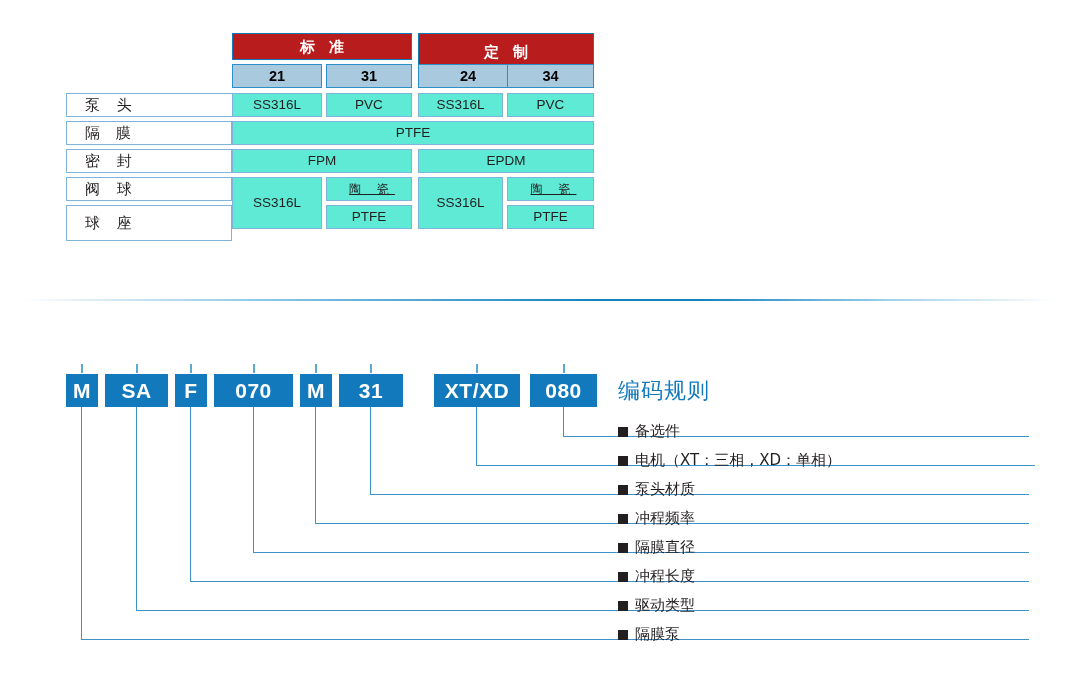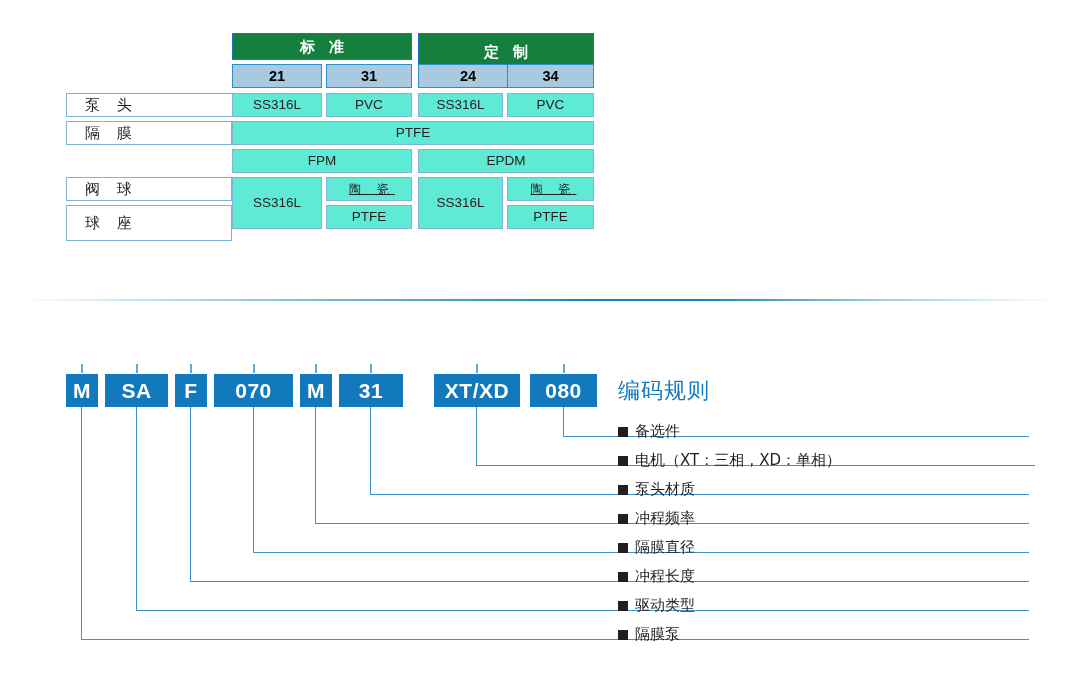--- a/index.html
+++ b/index.html
@@ -33,21 +33,21 @@
     box-sizing: border-box;
     display: flex;
     align-items: center;
     justify-content: center;
     font-size: 13.5px;
     line-height: 1;
     white-space: nowrap;
   }
   
   .cell.group-head {
-    background: #15803d;
+    background: #b91c1c;
     border: 1px solid #1279bd;
     color: #ffffff;
     font-weight: bold;
     font-size: 15px;
     letter-spacing: 5px;
     text-indent: 5px;
   }
   
   .cell.code-head {
     background: #a9c9de;
@@ -187,23 +187,24 @@
     <div class="cell code-head" style="left:260px; top:31px; width:86px; height:24px;">31</div>
     <div class="cell code-head" style="left:352px; top:31px; width:100px; height:24px;">24</div>
     <div class="cell code-head" style="left:441px; top:31px; width:87px; height:24px;">34</div>
 
     <div class="cell row-label" style="left:0; top:60px; width:190px; height:24px;">泵 头</div>
     <div class="cell data" style="left:166px; top:60px; width:90px; height:24px;">SS316L</div>
     <div class="cell data" style="left:260px; top:60px; width:86px; height:24px;">PVC</div>
     <div class="cell data" style="left:352px; top:60px; width:85px; height:24px;">SS316L</div>
     <div class="cell data" style="left:441px; top:60px; width:87px; height:24px;">PVC</div>
 
-    <div class="cell row-label" style="left:0; top:88px; width:166px; height:24px;">隔 膜</div>
+    <div class="cell row-label" style="left:0; top:88px; width:166px; height:24px;font-family:Liberation Serif, serif;">隔 膜</div>
     <div class="cell data" style="left:166px; top:88px; width:362px; height:24px;">PTFE</div>
 
+    <div class="cell row-label" style="left:0; top:116px; width:166px; height:24px;">密 封</div>
     <div class="cell data" style="left:166px; top:116px; width:180px; height:24px;">FPM</div>
     <div class="cell data" style="left:352px; top:116px; width:176px; height:24px;">EPDM</div>
 
     <div class="cell row-label" style="left:0; top:144px; width:166px; height:24px;">阀 球</div>
     <div class="cell row-label" style="left:0; top:172px; width:166px; height:36px;">球 座</div>
 
     <div class="cell data" style="left:166px; top:144px; width:90px; height:52px;">SS316L</div>
     <div class="cell data" style="left:352px; top:144px; width:85px; height:52px;">SS316L</div>
 
     <div class="cell data cn" style="left:260px; top:144px; width:86px; height:24px;">陶 瓷</div>

